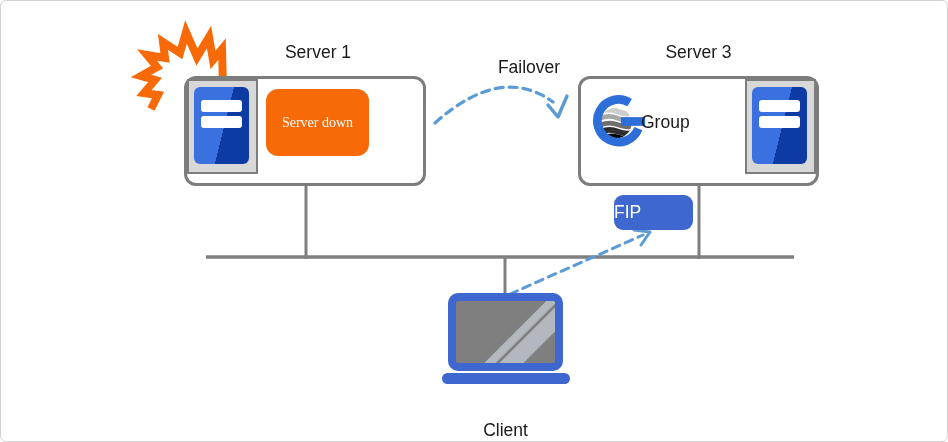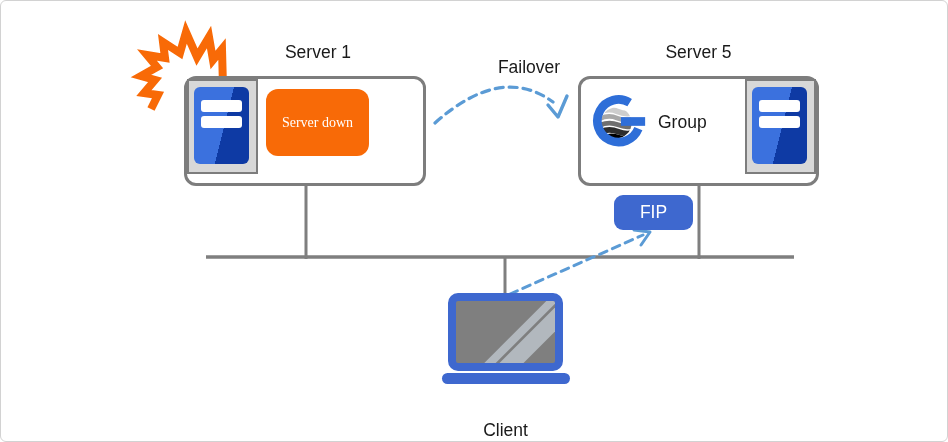--- a/index.html
+++ b/index.html
@@ -18,21 +18,21 @@
   .srv{position:absolute;width:71px;height:95px;background:#d8d8d8;border:2.5px solid #7d7d7d;box-sizing:border-box;}
   .srv-body{position:absolute;left:5px;top:6px;width:55px;height:77px;border-radius:6px;
     background:linear-gradient(104deg,#3b71de 54%,#0e3aa4 54%);}
   .srv-slot{position:absolute;left:7px;width:41px;height:12px;background:#ffffff;border-radius:3px;}
   .srv-slot.s1{top:13px;} .srv-slot.s2{top:29px;}
   
   .badge-down{position:absolute;left:265px;top:88px;width:103px;height:67px;border-radius:12px;
     background:#f86a07;color:#fff;font-size:14px;line-height:23px;text-align:center;
     display:flex;align-items:center;justify-content:center;font-family:Liberation Serif, serif;}
   .badge-fip{position:absolute;left:613px;top:194px;width:79px;height:35px;border-radius:9px;
-    background:#3e68cf;color:#fff;font-size:17.5px;line-height:35px;text-align:center;}
+    background:#3e68cf;color:#fff;font-size:17.5px;line-height:35px;}
   
   .glogo{position:absolute;left:590px;top:91px;}
   
   .laptop{position:absolute;left:447px;top:292px;width:115px;height:78px;box-sizing:border-box;
     border:8px solid #3e68cf;border-radius:10px;background:#7f7f7f;overflow:hidden;}
   .stripe{position:absolute;background:#b2b8be;height:140px;top:-35px;transform:rotate(45deg);}
   .stripe.w{width:17px;right:8px;}
   .stripe.n{width:8px;right:34px;}
   .laptop-base{position:absolute;left:441px;top:372px;width:128px;height:11px;border-radius:6px;background:#3e68cf;}
 </style>
@@ -62,41 +62,41 @@
   <div class="srv" style="left:186px;top:78px;">
     <div class="srv-body">
       <div class="srv-slot s1"></div>
       <div class="srv-slot s2"></div>
     </div>
   </div>
   <div class="badge-down">Server down</div>
 
   <div class="lbl" style="left:458px;top:56px;width:140px;">Failover</div>
 
-  <div class="lbl" style="left:577px;top:41px;width:241px;">Server 5</div>
+  <div class="lbl" style="left:577px;top:41px;width:241px;">Server 3</div>
   <div class="box" style="left:577px;top:75px;width:241px;height:110px;"></div>
 
   <svg class="glogo" width="58" height="58" viewBox="0 0 60 60">
     <defs>
         <clipPath id="gc">
           <circle cx="26" cy="32" r="16"></circle>
         </clipPath>
       </defs>
     <circle cx="26" cy="32" r="16" fill="#ffffff"></circle>
     <g clip-path="url(#gc)" fill="none">
       <path d="M8,21 Q18,16 27,20 T46,21" stroke="#cdcdcd" stroke-width="6"></path>
       <path d="M8,28 Q18,23 27,27 T46,27" stroke="#a8a8a8" stroke-width="5"></path>
       <path d="M8,35 Q18,30 28,34 T46,34" stroke="#6f6f6f" stroke-width="5"></path>
       <path d="M8,42 Q18,37 28,41 T46,41" stroke="#2d2d2d" stroke-width="6"></path>
       <path d="M9,50 Q19,44 29,48 T46,47" stroke="#000000" stroke-width="7"></path>
     </g>
     <path d="M 40,11 A 22 22 0 1 0 49,38" fill="none" stroke="#2e6ed8" stroke-width="9"></path>
     <rect x="31" y="26" width="25" height="9" fill="#2e6ed8"></rect>
   </svg>
-  <div class="lbl" style="left:657px;top:111px;text-align:left;">Group</div>
+  <div class="lbl" style="left:640px;top:111px;text-align:left;">Group</div>
 
   <div class="srv" style="left:744px;top:78px;">
     <div class="srv-body">
       <div class="srv-slot s1"></div>
       <div class="srv-slot s2"></div>
     </div>
   </div>
 
   <div class="badge-fip">FIP</div>
 

